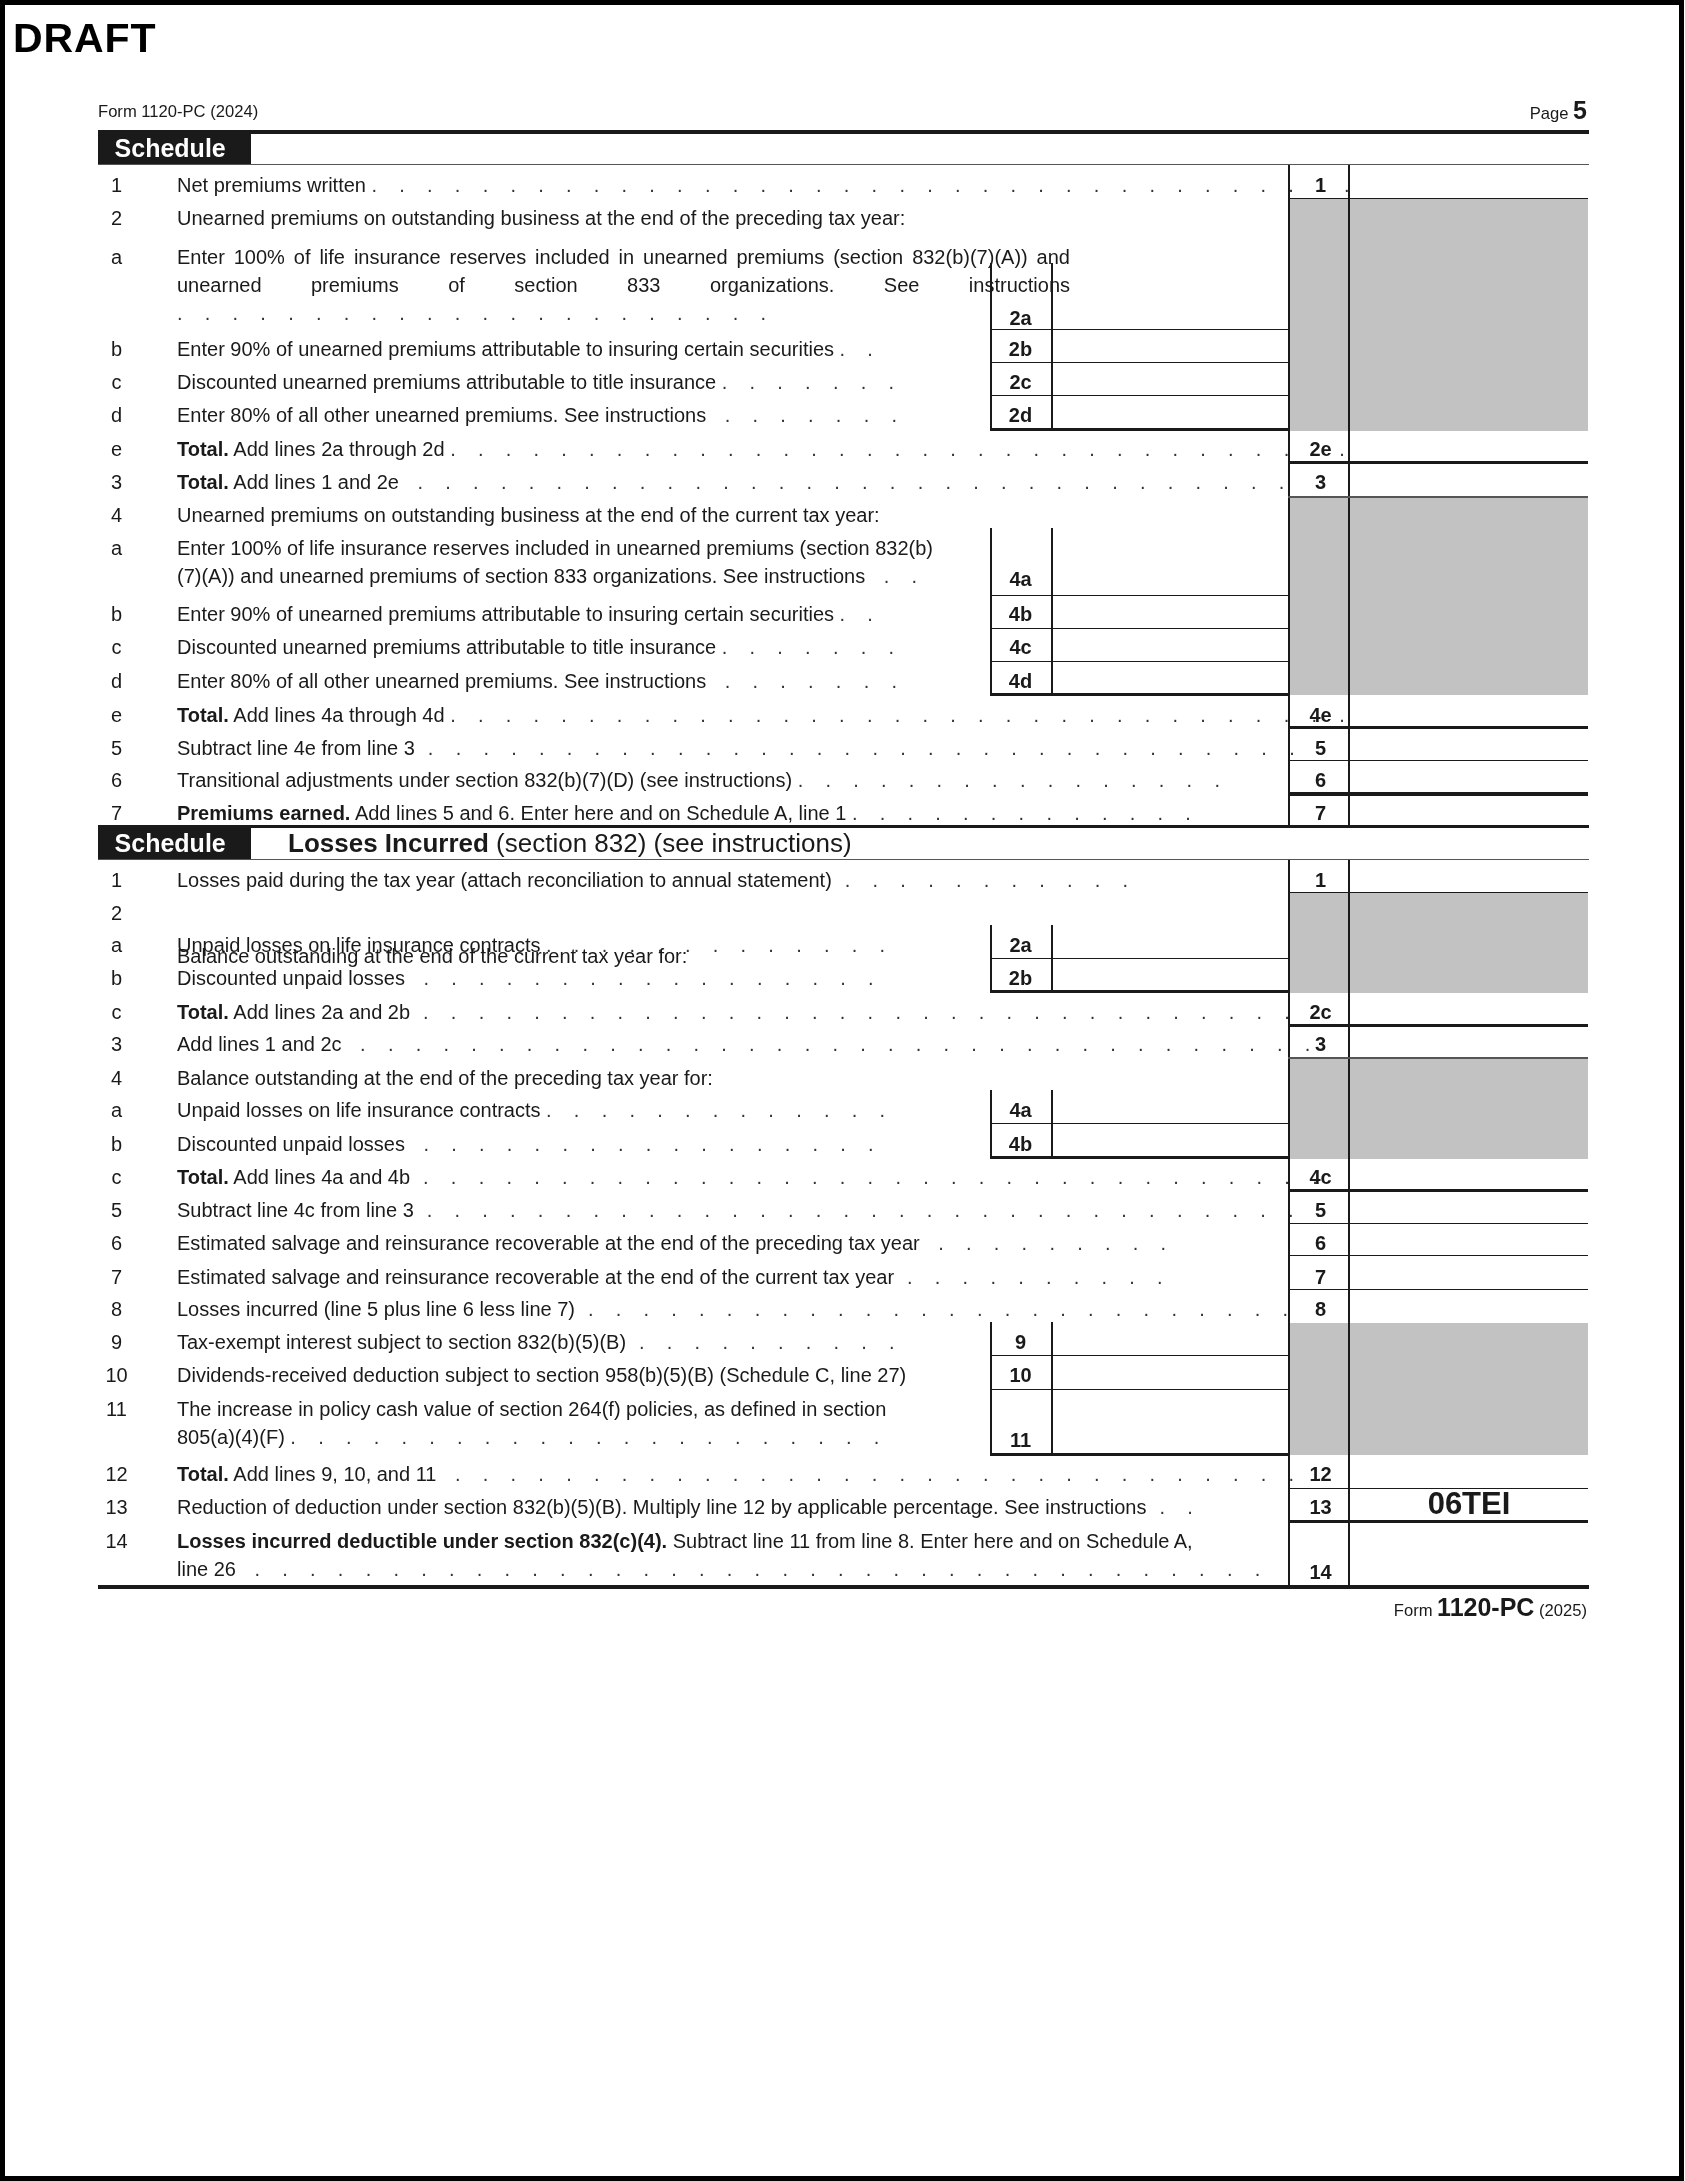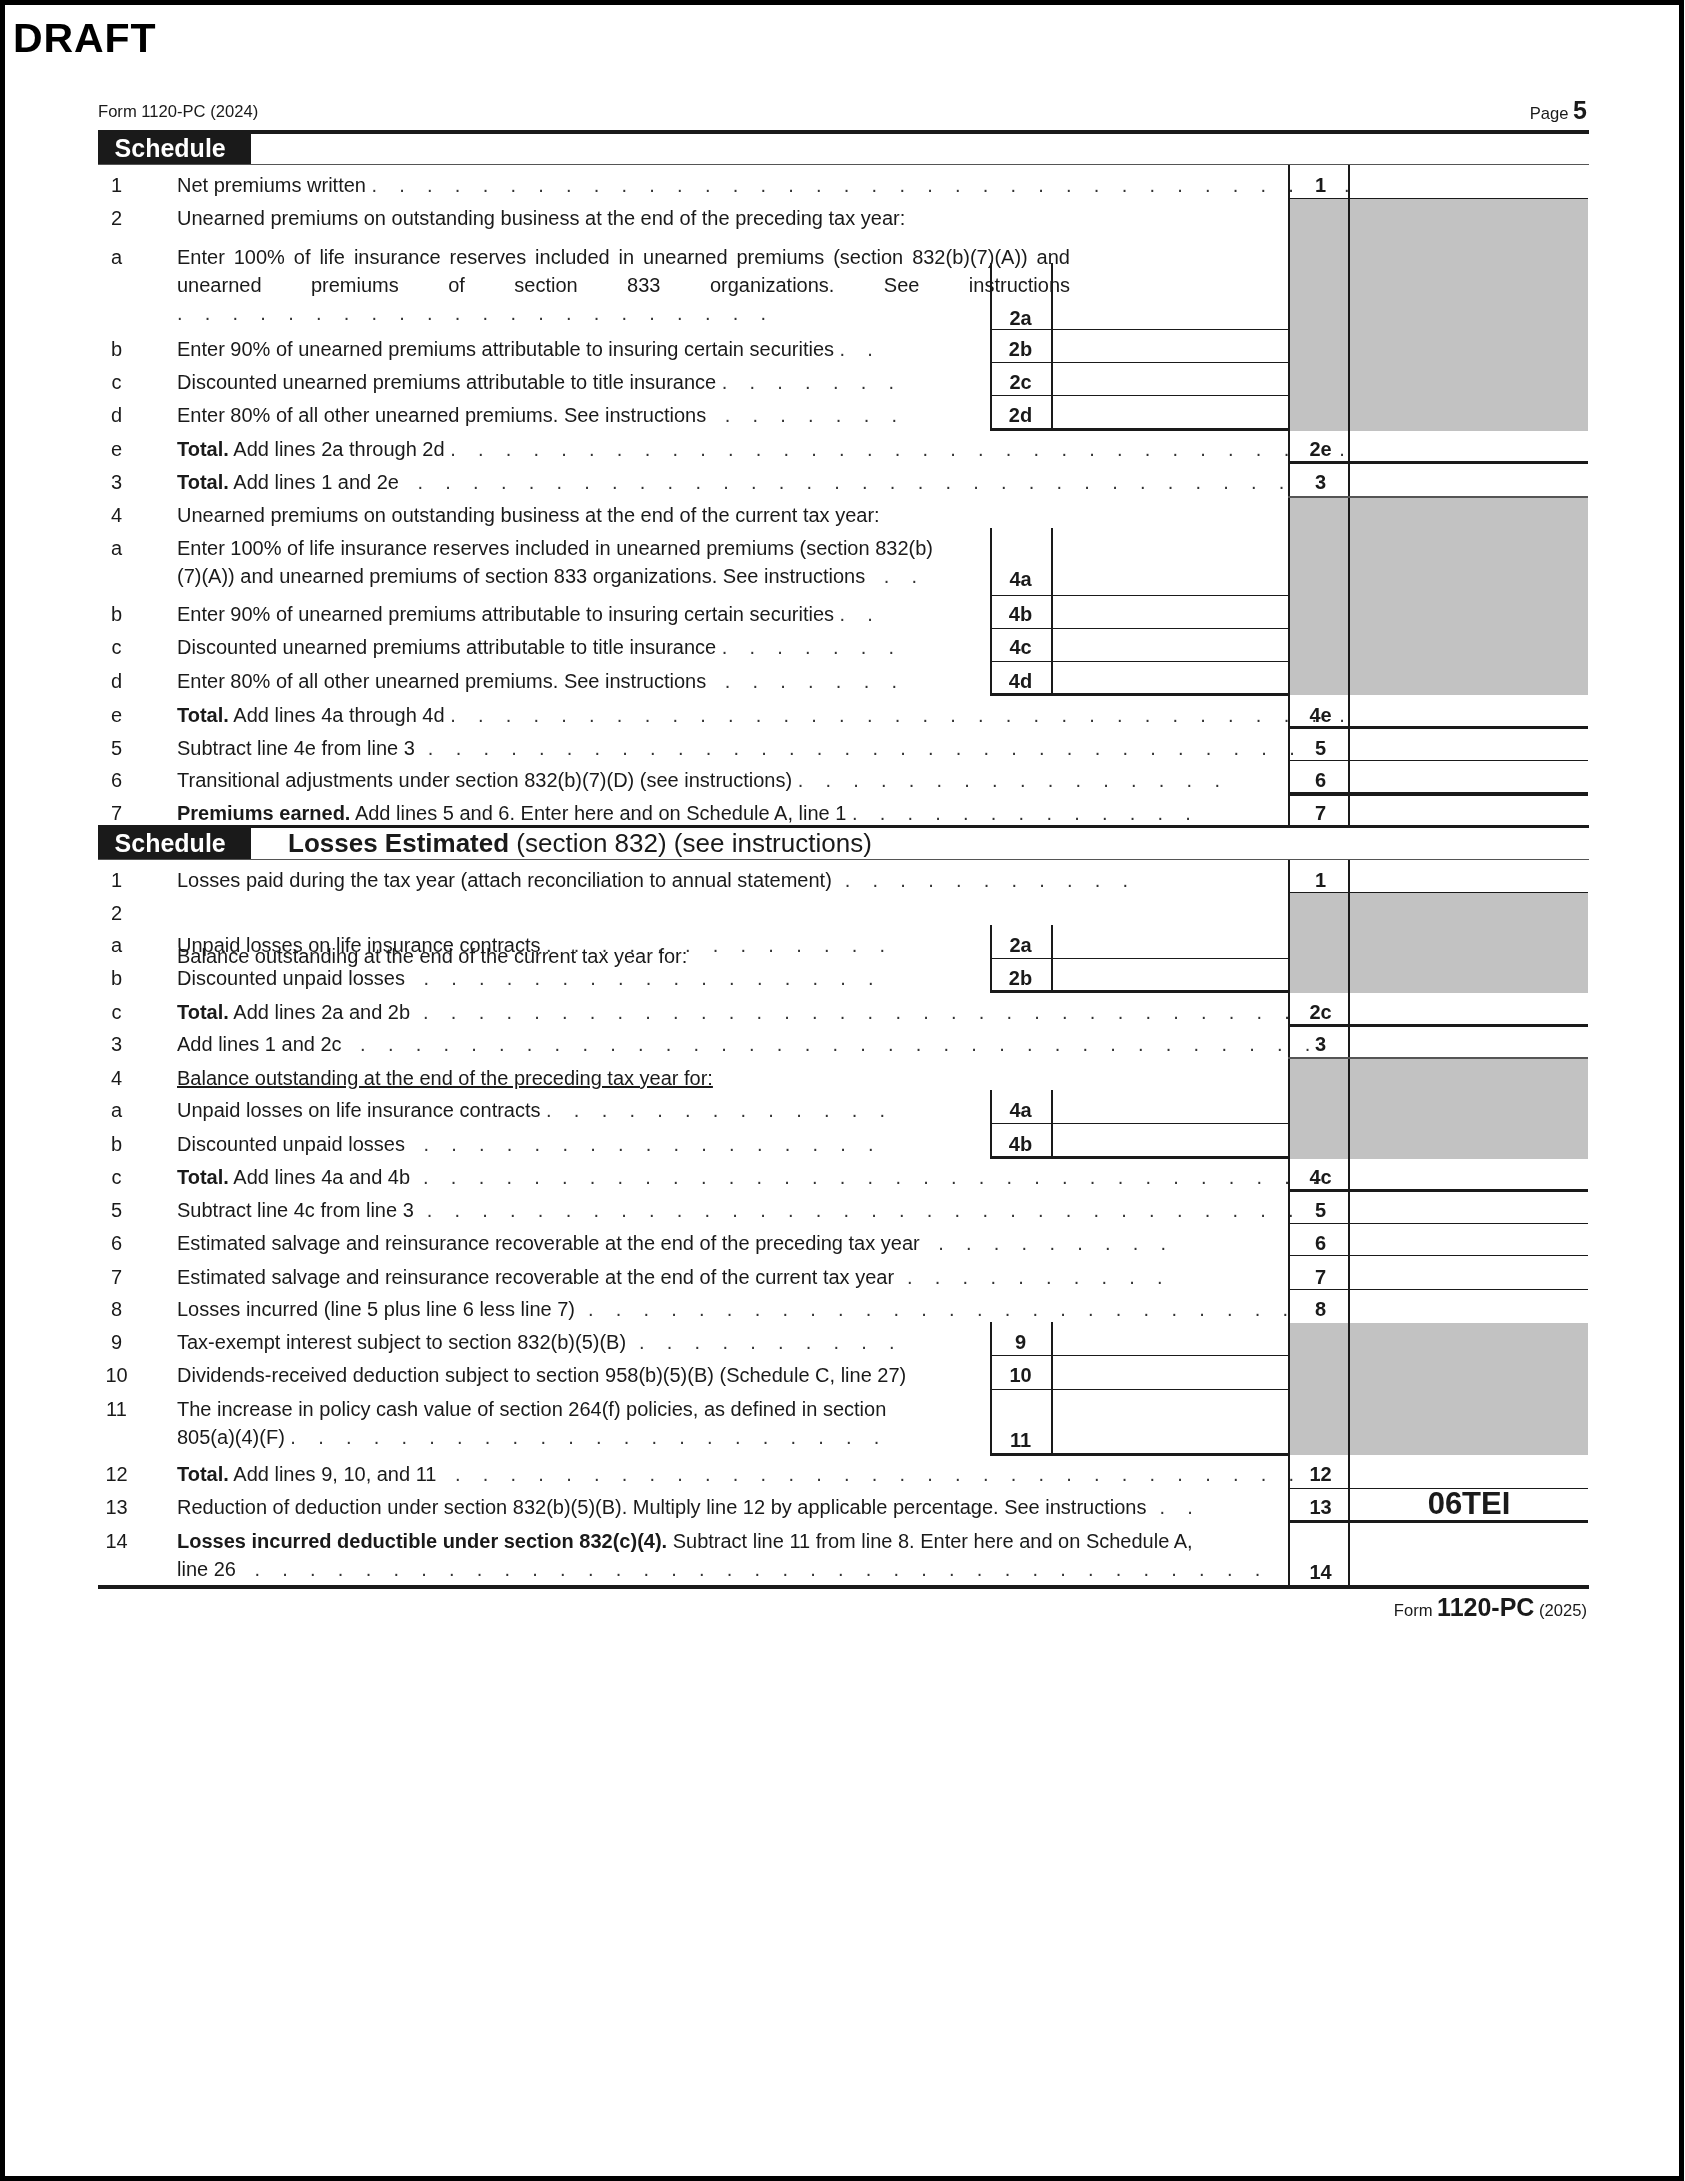--- a/index.html
+++ b/index.html
@@ -166,21 +166,21 @@
 <div class="row" style="top:799px;">
   <span class="num">7</span>
   <span class="txt" style="overflow: hidden; width: 1183px;"><b>Premiums earned.</b><span> Add lines 5 and 6. Enter here and on Schedule A, line 1</span><span class="dots"> .&nbsp;&nbsp;&nbsp;&nbsp;.&nbsp;&nbsp;&nbsp;&nbsp;.&nbsp;&nbsp;&nbsp;&nbsp;.&nbsp;&nbsp;&nbsp;&nbsp;.&nbsp;&nbsp;&nbsp;&nbsp;.&nbsp;&nbsp;&nbsp;&nbsp;.&nbsp;&nbsp;&nbsp;&nbsp;.&nbsp;&nbsp;&nbsp;&nbsp;.&nbsp;&nbsp;&nbsp;&nbsp;.&nbsp;&nbsp;&nbsp;&nbsp;.&nbsp;&nbsp;&nbsp;&nbsp;.&nbsp;&nbsp;&nbsp;&nbsp;.</span></span>
   <span class="lbl" style="left:1192px;">7</span>
   <div class="abs" style="left:1252px;top:0;width:238px;height:28px;"></div>
 </div>
 
 <div class="hline" style="left:98px;top:825px;width:1491px;height:2.8px;"></div>
 <div class="sched" style="top:828px;">
   <div class="tag">Schedule F</div>
-  <div class="title"><b>Losses Estimated</b><span> (section 832) (see instructions)</span></div>
+  <div class="title"><b>Losses Incurred</b><span> (section 832) (see instructions)</span></div>
 </div>
 <div class="hline" style="left:98px;top:859px;width:1491px;height:0.9px;background:#555;"></div>
 
 <div class="shade" style="left:1290px;top:893px;width:298px;height:100px;"></div>
 <div class="shade" style="left:1290px;top:1059px;width:298px;height:100px;"></div>
 <div class="shade" style="left:1290px;top:1323px;width:298px;height:132px;"></div>
 
 <div class="vline" style="left:1288px;top:860px;height:725px;"></div>
 <div class="vline" style="left:1348px;top:860px;height:725px;"></div>
 
@@ -239,21 +239,21 @@
   <div class="abs" style="left:1252px;top:0;width:238px;height:28px;"></div>
 </div>
 <div class="row" style="top:1030px;">
   <span class="num">3</span>
   <span class="txt" style="overflow: hidden; width: 1183px;"><span>Add lines 1 and 2c</span><span class="dots" style="margin-left:13px;"> .&nbsp;&nbsp;&nbsp;&nbsp;.&nbsp;&nbsp;&nbsp;&nbsp;.&nbsp;&nbsp;&nbsp;&nbsp;.&nbsp;&nbsp;&nbsp;&nbsp;.&nbsp;&nbsp;&nbsp;&nbsp;.&nbsp;&nbsp;&nbsp;&nbsp;.&nbsp;&nbsp;&nbsp;&nbsp;.&nbsp;&nbsp;&nbsp;&nbsp;.&nbsp;&nbsp;&nbsp;&nbsp;.&nbsp;&nbsp;&nbsp;&nbsp;.&nbsp;&nbsp;&nbsp;&nbsp;.&nbsp;&nbsp;&nbsp;&nbsp;.&nbsp;&nbsp;&nbsp;&nbsp;.&nbsp;&nbsp;&nbsp;&nbsp;.&nbsp;&nbsp;&nbsp;&nbsp;.&nbsp;&nbsp;&nbsp;&nbsp;.&nbsp;&nbsp;&nbsp;&nbsp;.&nbsp;&nbsp;&nbsp;&nbsp;.&nbsp;&nbsp;&nbsp;&nbsp;.&nbsp;&nbsp;&nbsp;&nbsp;.&nbsp;&nbsp;&nbsp;&nbsp;.&nbsp;&nbsp;&nbsp;&nbsp;.&nbsp;&nbsp;&nbsp;&nbsp;.&nbsp;&nbsp;&nbsp;&nbsp;.&nbsp;&nbsp;&nbsp;&nbsp;.&nbsp;&nbsp;&nbsp;&nbsp;.&nbsp;&nbsp;&nbsp;&nbsp;.&nbsp;&nbsp;&nbsp;&nbsp;.&nbsp;&nbsp;&nbsp;&nbsp;.&nbsp;&nbsp;&nbsp;&nbsp;.&nbsp;&nbsp;&nbsp;&nbsp;.&nbsp;&nbsp;&nbsp;&nbsp;.&nbsp;&nbsp;&nbsp;&nbsp;.&nbsp;&nbsp;&nbsp;&nbsp;.</span></span>
   <span class="lbl" style="left:1192px;">3</span>
   <div class="abs" style="left:1252px;top:0;width:238px;height:28px;"></div>
 </div>
 <div class="row" style="top:1064px;">
   <span class="num">4</span>
-  <span class="txt" style="overflow: hidden; width: 1183px; text-decoration: underline;">Balance outstanding at the end of the preceding tax year for:</span>
+  <span class="txt" style="overflow: hidden; width: 1183px;">Balance outstanding at the end of the preceding tax year for:</span>
 </div>
 <div class="row" style="top:1096px;">
   <span class="num">a</span>
   <span class="txt" style="overflow: hidden; width: 884px;"><span>Unpaid losses on life insurance contracts</span><span class="dots"> .&nbsp;&nbsp;&nbsp;&nbsp;.&nbsp;&nbsp;&nbsp;&nbsp;.&nbsp;&nbsp;&nbsp;&nbsp;.&nbsp;&nbsp;&nbsp;&nbsp;.&nbsp;&nbsp;&nbsp;&nbsp;.&nbsp;&nbsp;&nbsp;&nbsp;.&nbsp;&nbsp;&nbsp;&nbsp;.&nbsp;&nbsp;&nbsp;&nbsp;.&nbsp;&nbsp;&nbsp;&nbsp;.&nbsp;&nbsp;&nbsp;&nbsp;.&nbsp;&nbsp;&nbsp;&nbsp;.&nbsp;&nbsp;&nbsp;&nbsp;.</span></span>
   <span class="lbl" style="left:892px;">4a</span>
   <div class="abs" style="left:954px;top:0;width:237px;height:28px;"></div>
 </div>
 <div class="row" style="top:1130px;">
   <span class="num">b</span>
   <span class="txt" style="overflow: hidden; width: 884px;"><span>Discounted unpaid losses</span><span class="dots" style="margin-left:13px;"> .&nbsp;&nbsp;&nbsp;&nbsp;.&nbsp;&nbsp;&nbsp;&nbsp;.&nbsp;&nbsp;&nbsp;&nbsp;.&nbsp;&nbsp;&nbsp;&nbsp;.&nbsp;&nbsp;&nbsp;&nbsp;.&nbsp;&nbsp;&nbsp;&nbsp;.&nbsp;&nbsp;&nbsp;&nbsp;.&nbsp;&nbsp;&nbsp;&nbsp;.&nbsp;&nbsp;&nbsp;&nbsp;.&nbsp;&nbsp;&nbsp;&nbsp;.&nbsp;&nbsp;&nbsp;&nbsp;.&nbsp;&nbsp;&nbsp;&nbsp;.&nbsp;&nbsp;&nbsp;&nbsp;.&nbsp;&nbsp;&nbsp;&nbsp;.&nbsp;&nbsp;&nbsp;&nbsp;.&nbsp;&nbsp;&nbsp;&nbsp;.</span></span>

